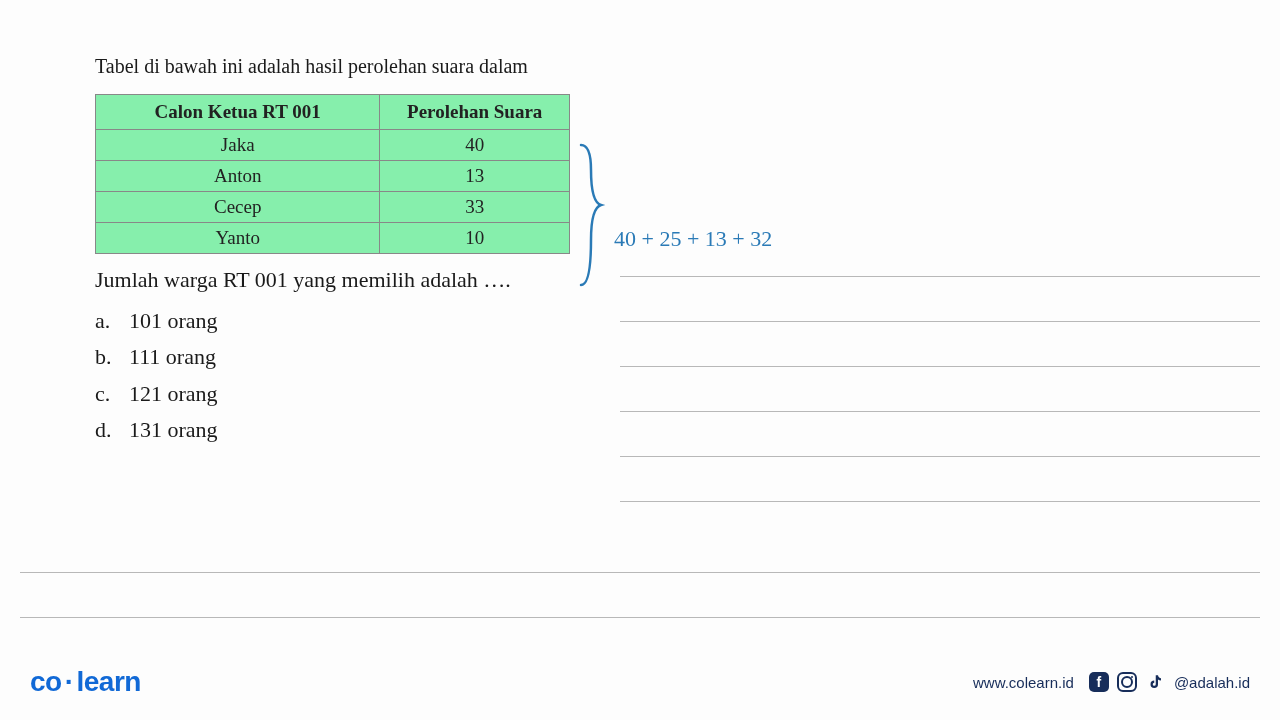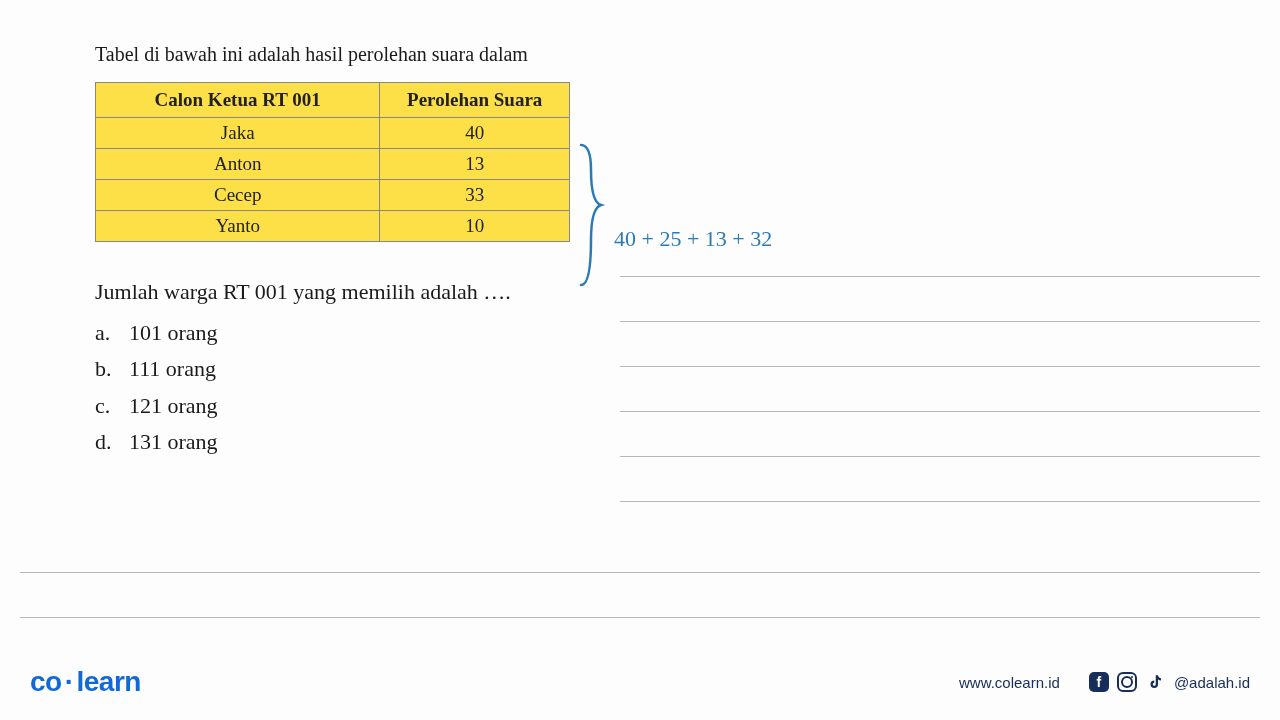--- a/index.html
+++ b/index.html
@@ -6,53 +6,53 @@
     body {
       width: 1280px;
       height: 720px;
       background: #fdfdfd;
       font-family: Georgia, 'Times New Roman', serif;
       position: relative;
       overflow: hidden;
     }
     .content {
       position: absolute;
-      top: 38px;
+      top: 50px;
       left: 95px;
       width: 1100px;
     }
     .intro-text {
       font-size: 20px;
       color: #1a1a1a;
       line-height: 1.6;
       margin-bottom: 12px;
     }
     .data-table {
       border-collapse: collapse;
       width: 475px;
       font-size: 19px;
       color: #222;
-      background: #fde047;
+      background: #86efac;
     }
     .data-table th, .data-table td {
       border: 1px solid #888;
       text-align: center;
       padding: 4px 8px;
       font-weight: normal;
     }
     .data-table th {
       font-weight: bold;
       padding: 6px 8px;
     }
     .data-table th:first-child { width: 60%; }
     .data-table th:last-child { width: 40%; }
     .question {
       font-size: 22px;
       color: #1a1a1a;
-      margin-top: 32px;
+      margin-top: 8px;
       line-height: 1.6;
     }
     .options {
       margin-top: 6px;
       font-size: 22px;
       color: #1a1a1a;
       line-height: 1.65;
     }
     .option-row { display: flex; }
     .option-letter { width: 34px; }
@@ -106,21 +106,21 @@
       font-size: 28px;
       font-weight: bold;
       letter-spacing: -0.5px;
     }
     .logo-co { color: #1169d6; margin-top: 24px; }
     .logo-dot { color: #1169d6; padding: 0 3px; }
     .logo-learn { color: #1169d6; }
     .footer-right {
       display: flex;
       align-items: center;
-      gap: 28px;
+      gap: 14px;
       color: #172d5a;
     }
     .website { font-size: 15px; color: #172d5a; }
     .socials { display: flex; align-items: center; gap: 6px; }
     .social-icon {
       display: inline-flex;
       width: 22px;
       height: 22px;
       align-items: center;
       justify-content: center;

